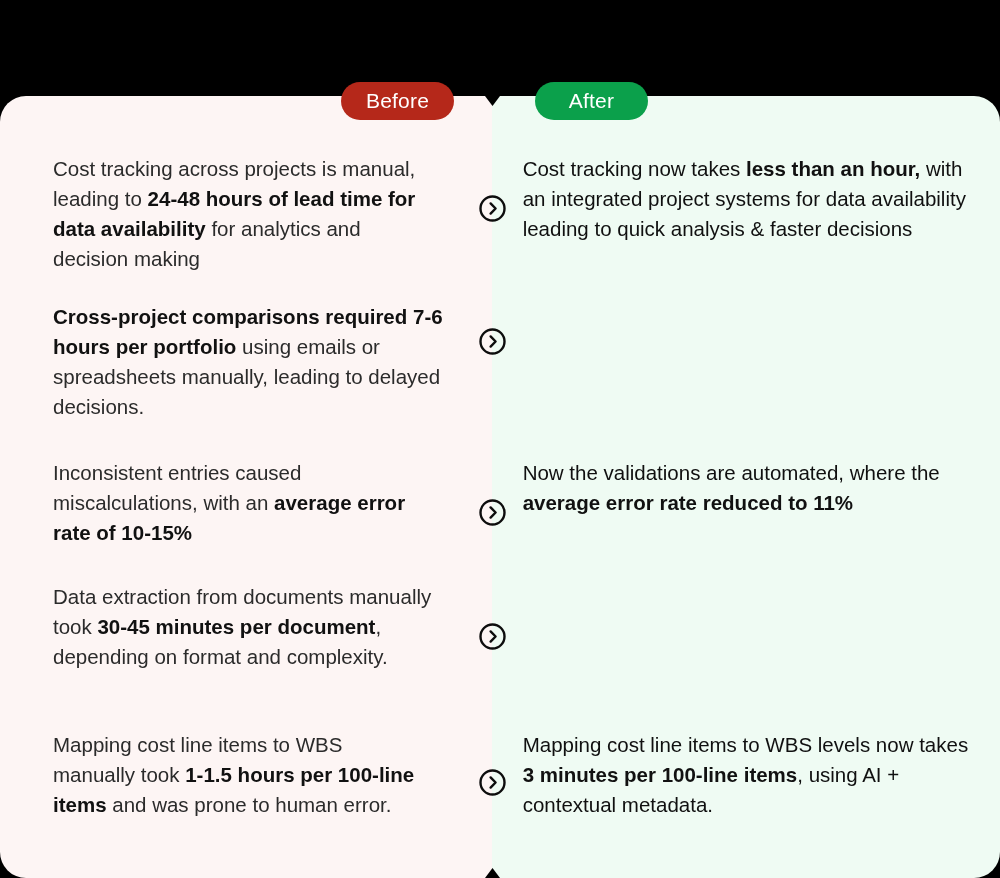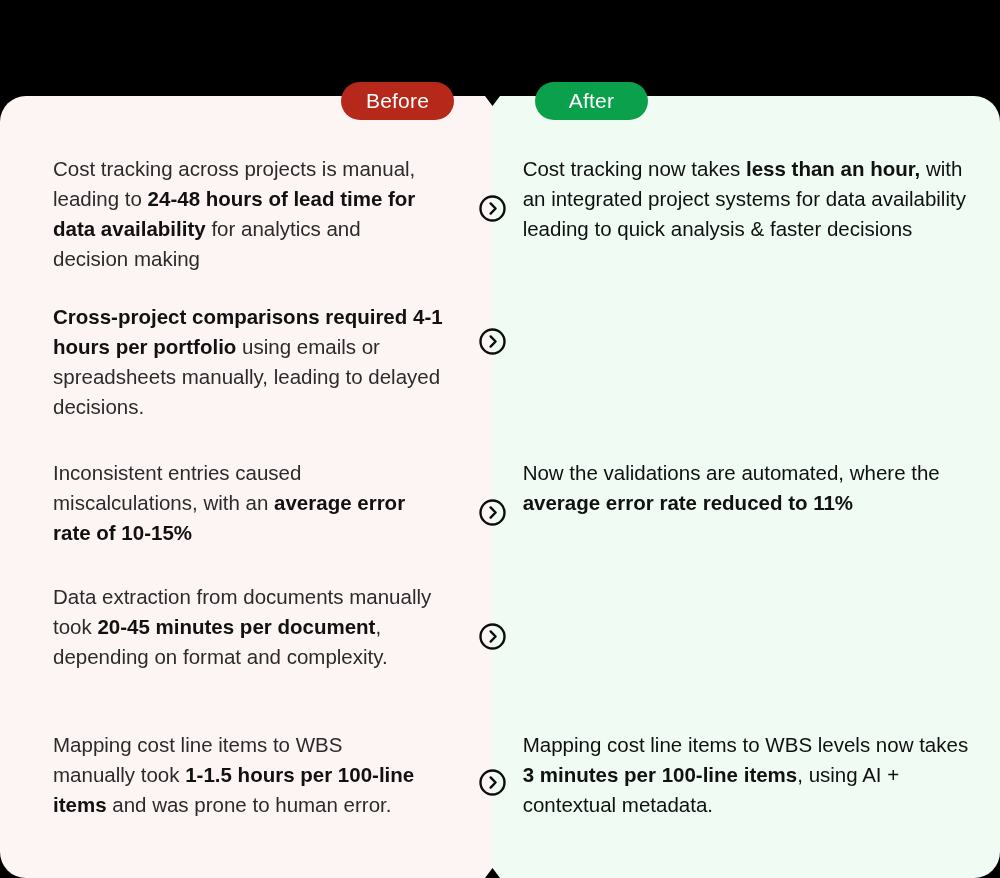--- a/index.html
+++ b/index.html
@@ -174,30 +174,30 @@
   </div>
 
   <div class="rows">
 
     <div class="row row-0">
       <div class="cell cell-left">Cost tracking across projects is manual, leading to <b>24-48 hours of lead time for data availability</b> for analytics and decision making</div>
       <div class="cell cell-right">Cost tracking now takes <b>less than an hour,</b> with an integrated project systems for data availability leading to quick analysis &amp; faster decisions</div>
     </div>
 
     <div class="row row-1">
-      <div class="cell cell-left"><b>Cross-project comparisons required 4-1 hours per portfolio</b> using emails or spreadsheets manually, leading to delayed decisions.</div>
+      <div class="cell cell-left"><b>Cross-project comparisons required 7-6 hours per portfolio</b> using emails or spreadsheets manually, leading to delayed decisions.</div>
     </div>
 
     <div class="row row-2">
       <div class="cell cell-left">Inconsistent entries caused miscalculations, with an <b>average error rate of 10-15%</b></div>
       <div class="cell cell-right">Now the validations are automated, where the <b>average error rate reduced to 11%</b></div>
     </div>
 
     <div class="row row-3">
-      <div class="cell cell-left">Data extraction from documents manually took <b>20-45 minutes per document</b>, depending on format and complexity.</div>
+      <div class="cell cell-left">Data extraction from documents manually took <b>30-45 minutes per document</b>, depending on format and complexity.</div>
     </div>
 
     <div class="row row-4">
       <div class="cell cell-left">Mapping cost line items to WBS manually took <b>1-1.5 hours per 100-line items</b> and was prone to human error.</div>
       <div class="cell cell-right">Mapping cost line items to WBS levels now takes <b>3 minutes per 100-line items</b>, using AI + contextual metadata.</div>
     </div>
 
     <div class="arrow-wrap arr-0">
       <svg width="27" height="27" viewBox="0 0 27 27">
         <circle cx="13.5" cy="13.5" r="12" fill="none" stroke="#0d0d0d" stroke-width="2.4"></circle>

